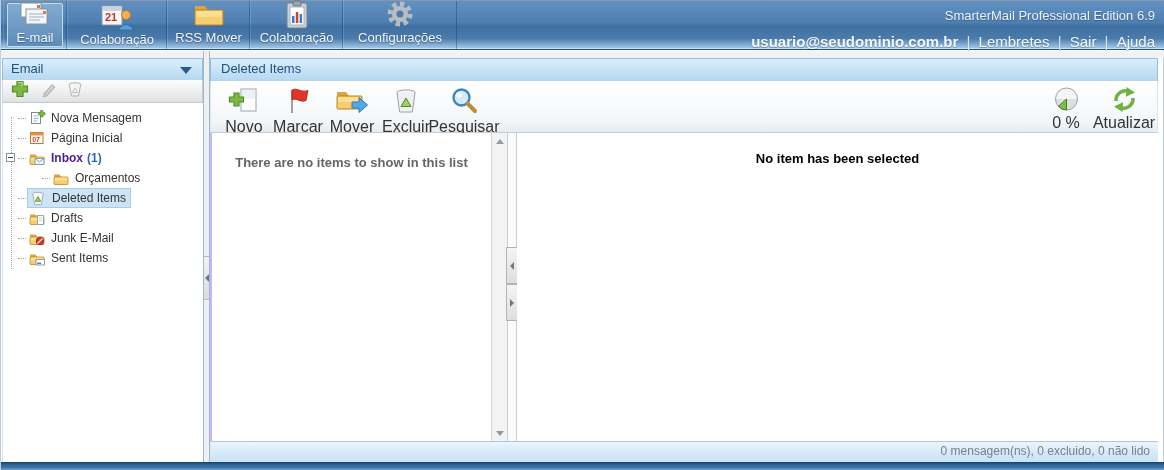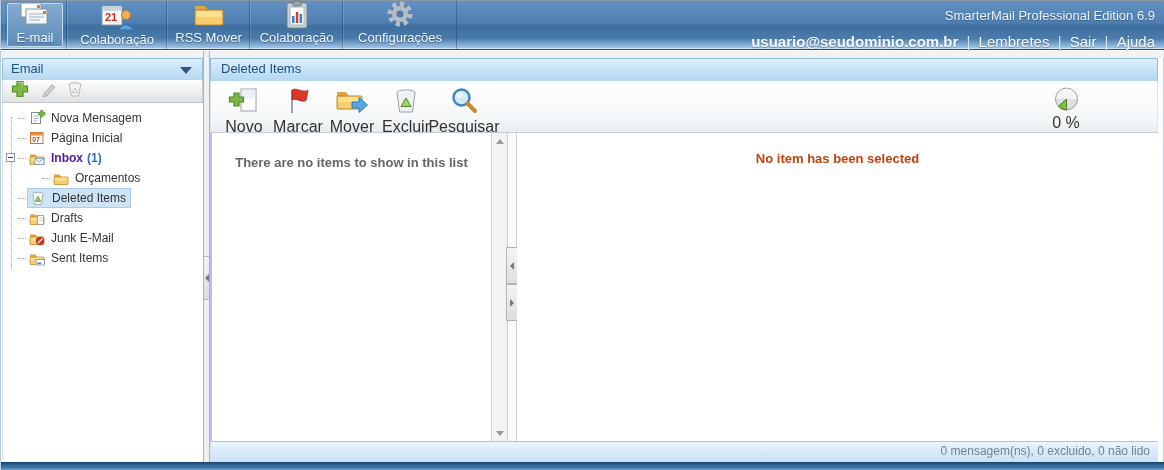--- a/index.html
+++ b/index.html
@@ -111,21 +111,21 @@
     border-top:5px solid #909aa2; }
   #v-splitter { position:absolute; left:297px; top:0; width:10px; height:308px; background:#fbfbfb;
     border-left:1px solid #c9d0d6; border-right:1px solid #c9d0d6; cursor:col-resize; }
   .v-grip { position:absolute; left:-2px; width:12px; height:37px;
     background:linear-gradient(180deg,#f4f4f4,#dedede); border:1px solid #aeb6bd;
     display:flex; align-items:center; justify-content:center; cursor:pointer; }
   #v-grip-left { top:114px; }
   #v-grip-right { top:151px; }
   #preview-pane { position:absolute; left:307px; top:0; width:641px; height:308px; background:#fff; }
   #preview-empty { position:absolute; left:0; right:0; top:18px; text-align:center;
-    font-size:13px; font-weight:bold; color:#c2410c; }
+    font-size:13px; font-weight:bold; color:#000000; }
 
   
   #statusbar { position:absolute; left:209px; top:441px; width:948px; height:21px;
     background:linear-gradient(180deg,#ebf5fd 0%,#d8eafa 50%,#c9e2f6 100%);
     border-top:1px solid #a9c8e0; border-left:1px solid #dfe4e8;
     font-size:12px; color:#73828f; text-align:right; line-height:19px; padding-right:8px; }
   #bottomstrip { position:absolute; left:0; top:462px; width:1164px; height:8px;
     background:linear-gradient(180deg,#16406b 0%,#2e6496 35%,#3d77ab 70%,#74a6ce 100%); }
 </style>
 </head>
@@ -412,20 +412,31 @@
     <div class="tb-right" id="usage-ctl">
       <span class="tb-ico">
           <svg width="27" height="27" viewBox="0 0 27 27">
             <circle cx="13.5" cy="13" r="11" fill="#f4f5f6" stroke="#9aa2aa"></circle>
             <path d="M2.5,13 a11,11 0 0 0 22,0 z" fill="rgba(120,130,140,0.18)"></path>
             <path d="M13.5,13 L13.5,24 A11,11 0 0 1 5.4,20.3 z" fill="#7fbf3f" stroke="#4c7f22"></path>
           </svg>
         </span>
       <span class="tb-label">0 %</span>
     </div>
+    <div class="tb-right" id="refresh-ctl">
+      <span class="tb-ico">
+          <svg width="27" height="27" viewBox="0 0 27 27">
+            <path d="M5,15 a9.5,9.5 0 0 1 13,-9.5" fill="none" stroke="#6cb33f" stroke-width="3.4"></path>
+            <polygon points="15.5,1 24,6.5 15,10.8" fill="#6cb33f"></polygon>
+            <path d="M22,12 a9.5,9.5 0 0 1 -13,9.5" fill="none" stroke="#6cb33f" stroke-width="3.4"></path>
+            <polygon points="11.5,26 3,20.5 12,16.2" fill="#6cb33f"></polygon>
+          </svg>
+        </span>
+      <span class="tb-label">Atualizar</span>
+    </div>
   </div>
 
   <div id="content">
     <div id="list-pane">
       <div id="list-empty">There are no items to show in this list</div>
       <div id="list-scrollbar">
         <div class="sb-arrow" style="top:0;">
           <span class="tri-up"></span>
         </div>
         <div class="sb-arrow" style="bottom:0;">

